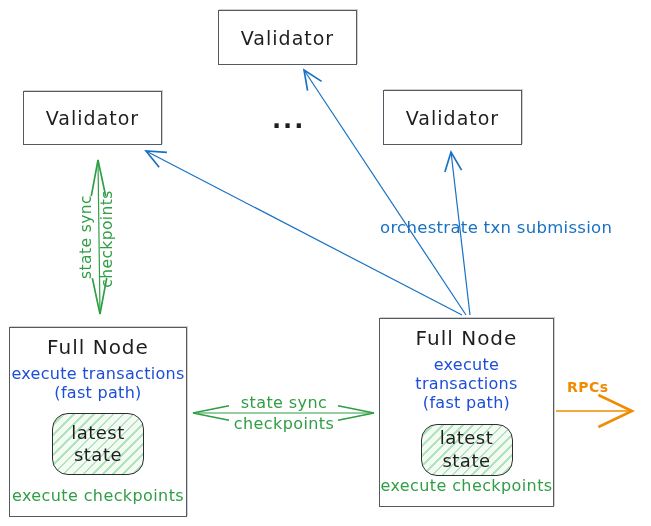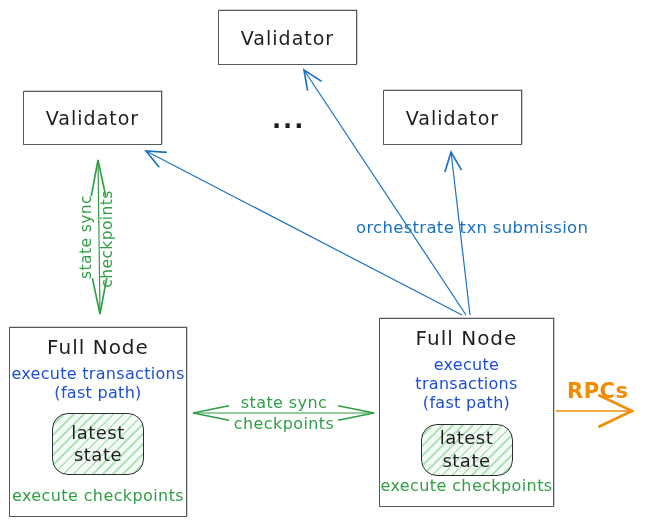--- a/index.html
+++ b/index.html
@@ -36,28 +36,28 @@
     background-color:#f4fbf5;
     background-image:repeating-linear-gradient(135deg, rgba(64,192,87,.38) 0px, rgba(64,192,87,.38) 1.8px, transparent 1.8px, transparent 7px);
     display:flex;align-items:center;justify-content:center;
     font-size:18px;letter-spacing:.5px;color:#1e1e1e;
     white-space:pre-line;text-align:center;line-height:1.25;
     box-sizing:border-box;
   }
   .fn-green{color:#2f9e44;font-size:16px;letter-spacing:.4px;margin-top:auto;margin-bottom:11px;}
   .lbl{position:absolute;white-space:nowrap;}
   .green{color:#2f9e44;}
-  .blue{color:#1971c2;}
+  .blue{color:#1971c2;margin-left:24px;}
   .orange{color:#f08c00;}
   #ellipsis{left:272px;top:106px;font-size:24px;font-weight:bold;letter-spacing:2px;color:#1e1e1e;}
   #vlabel-1{left:26px;top:228px;width:120px;text-align:center;font-size:15.5px;letter-spacing:.4px;transform:rotate(-90deg);transform-origin:center;}
   #vlabel-2{left:47px;top:230px;width:120px;text-align:center;font-size:15.5px;letter-spacing:.4px;transform:rotate(-90deg);transform-origin:center;}
   #hlabel{left:192px;top:392px;width:184px;text-align:center;font-size:16px;letter-spacing:.4px;line-height:21px;}
   #orchestrate-label{left:356px;top:218px;font-size:16.5px;letter-spacing:.3px;}
-  #rpcs-label{left:567px;top:379px;font-size:21px;font-weight:bold;letter-spacing:.5px;}
+  #rpcs-label{left:567px;top:379px;font-size:14px;font-weight:bold;letter-spacing:.5px;}
 </style>
 </head>
 <body>
 
 <div id="canvas">
 
   <svg id="arrows" width="651" height="526" viewBox="0 0 651 526">
     <defs>
       <marker id="mk-green" viewBox="0 0 34 20" refX="32" refY="10" markerWidth="34" markerHeight="20" orient="auto-start-reverse">
         <path d="M2,4 L32,10 L2,16" fill="none" stroke="#2f9e44" stroke-width="1.4"></path>

